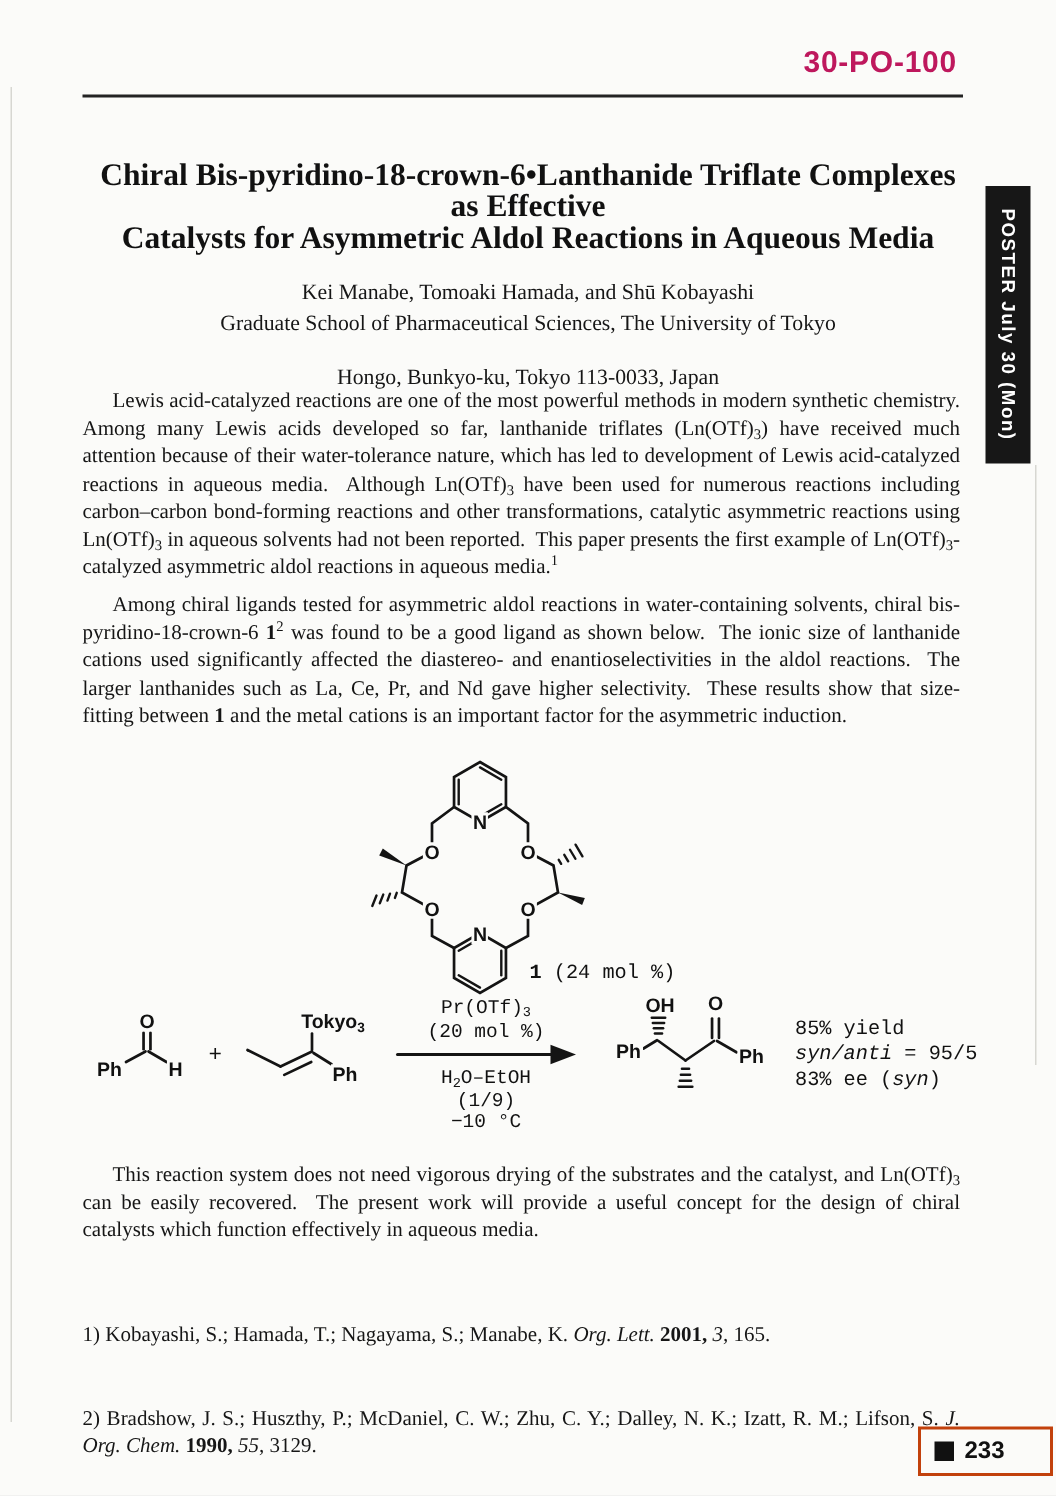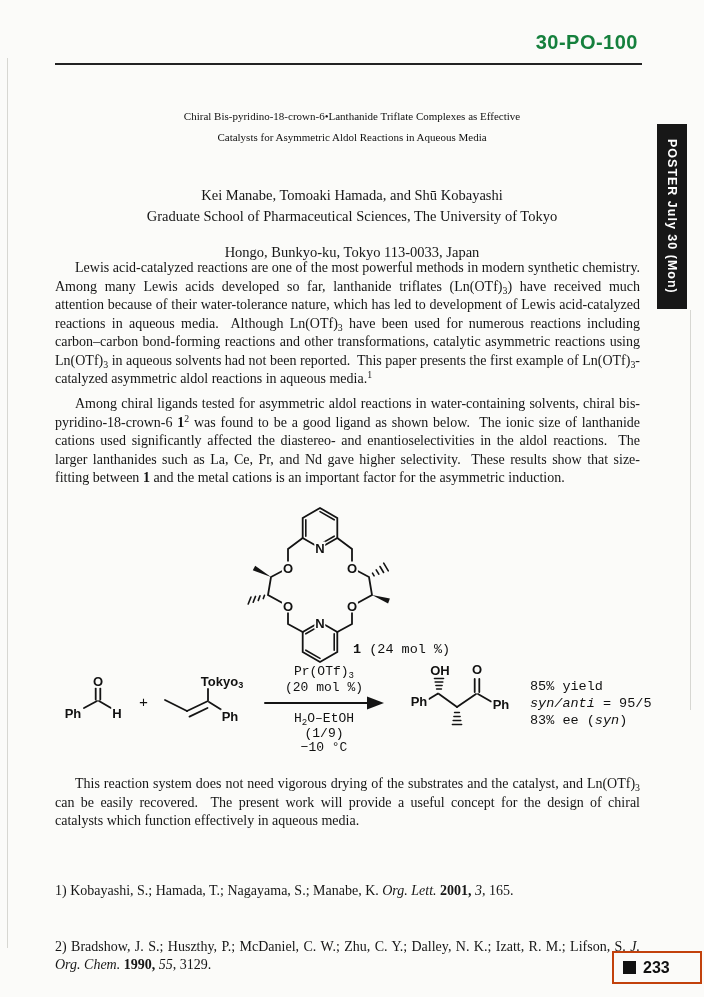--- a/index.html
+++ b/index.html
@@ -4,25 +4,25 @@
 <style>
   html,body{margin:0;padding:0;background:#e9e9e7;}
   .page{
     position:relative; width:704px; height:997px; margin:0 auto;
     background:#fbfbf9; color:#161616; overflow:hidden;
     font-family:"Liberation Serif", serif;
   }
   .abs{position:absolute;}
   .code{
     font-family:"Liberation Sans", sans-serif; font-weight:bold;
-    font-size:20px; letter-spacing:0.5px; color:#15803d;
+    font-size:20px; letter-spacing:0.5px; color:#be185d;
   }
   .rule{background:#232323; height:2px;}
   .title{
-    width:594px; text-align:center; font-weight:normal; font-size:11px;
+    width:594px; text-align:center; font-weight:bold; font-size:21px;
     line-height:21px; color:#111;
   }
   .centerline{width:594px; text-align:center; font-size:14.5px; line-height:21px;}
   .para{
     width:585px; font-size:14px; line-height:18.5px; text-align:justify;
     text-indent:20px; white-space:pre-wrap; color:#151515;
   }
   .refs{width:585px; font-size:14px; line-height:18.5px; text-align:justify; white-space:pre-wrap;}
   sub{font-size:0.7em; vertical-align:-0.28em; line-height:0;}
   sup{font-size:0.7em; vertical-align:0.55em; line-height:0;}

